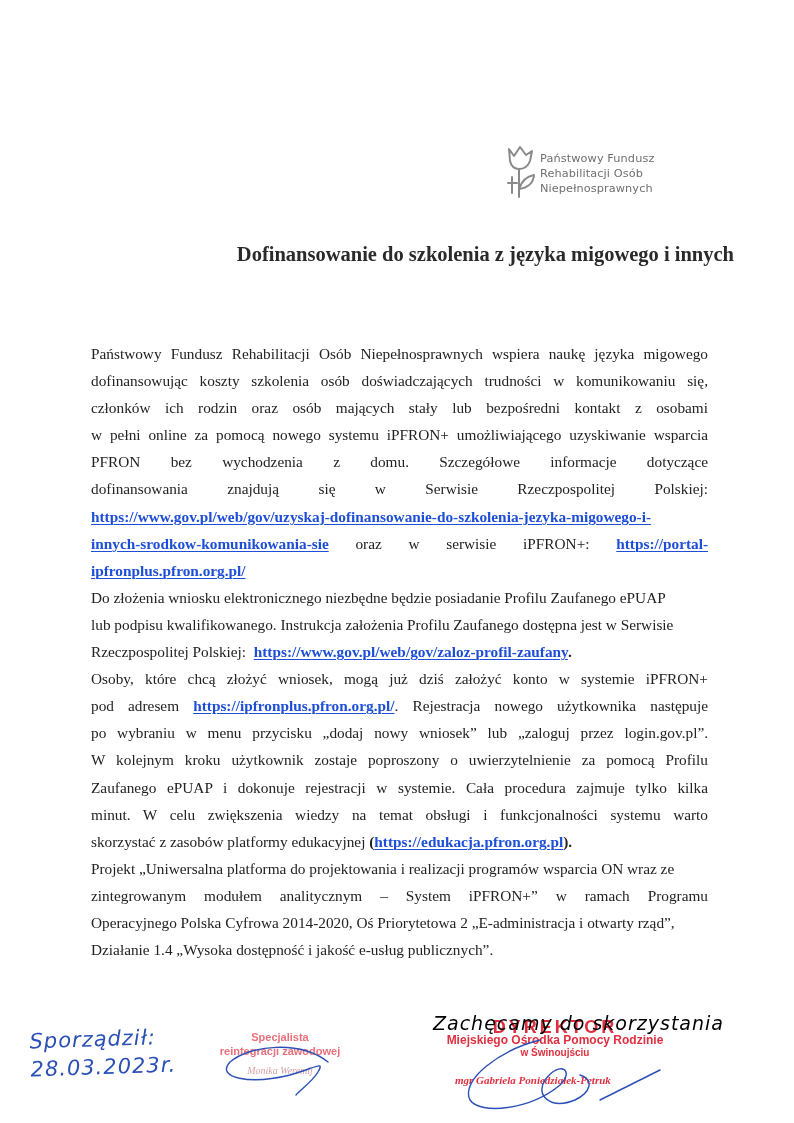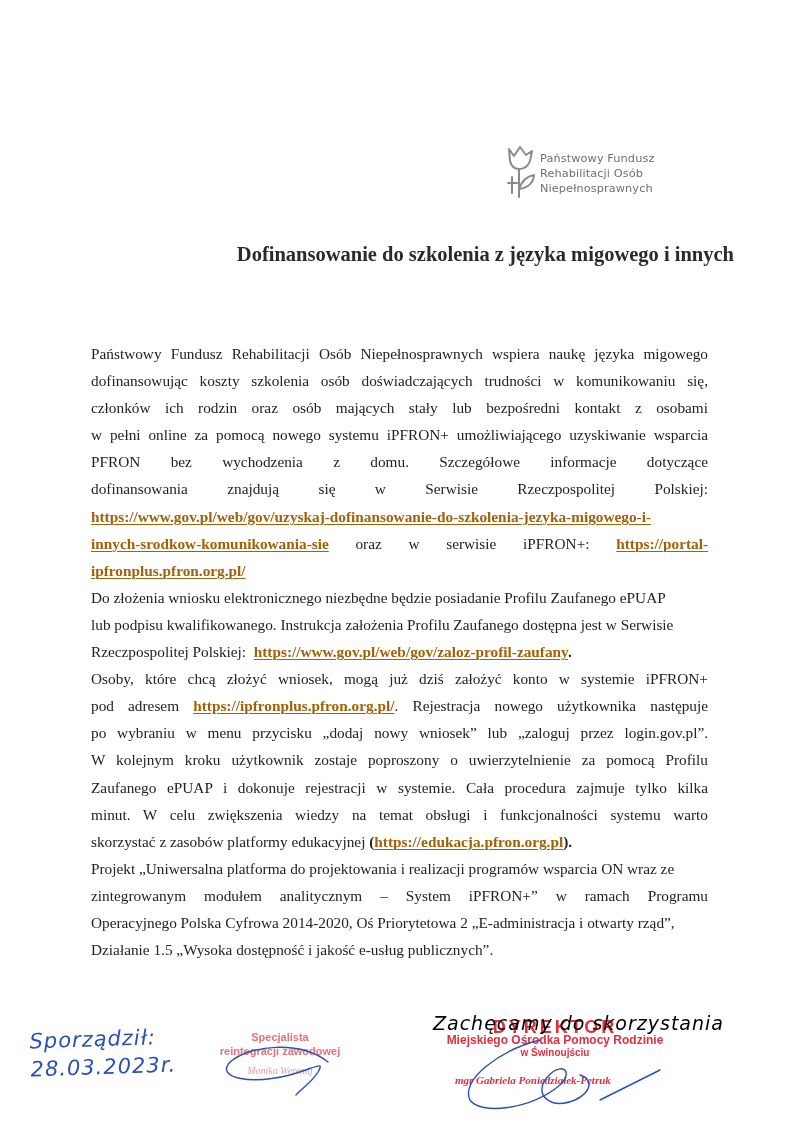--- a/index.html
+++ b/index.html
@@ -9,21 +9,21 @@
     .logo svg { position: absolute; left: 0; top: 0; }
     .logo-text { position: absolute; left: 37px; top: 8px; font-family: "DejaVu Sans", sans-serif; font-size: 11.3px; line-height: 15px; color: #6f6f6f; letter-spacing: 0.1px; }
     .logo-text div { white-space: nowrap; }
 
     .title { position: absolute; left: 60px; width: 674px; top: 240px; text-align: right; font-family: "Liberation Serif", serif; font-weight: bold; font-size: 20.5px; line-height: 29px; color: #2a2a2a; }
 
     .body-text { position: absolute; left: 91px; top: 340px; width: 617px; font-family: "Liberation Serif", serif; font-size: 15.3px; line-height: 27.1px; color: #222; }
     .ln { display: block; white-space: nowrap; height: 27.1px; }
     .ln.j { text-align: justify; text-align-last: justify; white-space: normal; overflow: hidden; }
     .b { font-weight: bold; }
-    a, .lnk { color: #a16207; font-weight: bold; text-decoration: underline; text-decoration-thickness: 1px; text-underline-offset: 2px; }
+    a, .lnk { color: #1d4ed8; font-weight: bold; text-decoration: underline; text-decoration-thickness: 1px; text-underline-offset: 2px; }
 
     .sig-left { position: absolute; left: 30px; top: 1025px; font-family: "DejaVu Sans", sans-serif; font-style: italic; color: #2a4fb5; font-size: 21px; line-height: 28px; transform: rotate(-2deg); letter-spacing: 1px; }
     .stamp1 { position: absolute; left: 210px; top: 1030px; width: 140px; text-align: center; color: #e8707a; font-family: "Liberation Sans", sans-serif; line-height: 14px; }
     .stamp1 .s1 { font-size: 11px; font-weight: bold; }
     .stamp1 .s2 { font-size: 11px; font-weight: bold; }
     .stamp1 .s3 { font-size: 10px; font-style: italic; font-family: "Liberation Serif", serif; color: #d9a0a6; margin-top: 6px; }
 
     .stamp2 { position: absolute; left: 440px; top: 1020px; width: 230px; text-align: center; color: #e03040; font-family: "Liberation Sans", sans-serif; }
     .stamp2 .d1 { font-size: 18px; font-weight: bold; letter-spacing: 3px; line-height: 14px; }
     .stamp2 .d2 { font-size: 12px; font-weight: bold; line-height: 12px; }
@@ -76,21 +76,21 @@
   <span class="ln j"><span>pod adresem</span> <a class="lnk">https://ipfronplus.pfron.org.pl/</a><span>. Rejestracja nowego użytkownika następuje</span></span>
   <span class="ln j">po wybraniu w menu przycisku „dodaj nowy wniosek” lub „zaloguj przez login.gov.pl”.</span>
   <span class="ln j">W kolejnym kroku użytkownik zostaje poproszony o uwierzytelnienie za pomocą Profilu</span>
   <span class="ln j">Zaufanego ePUAP i dokonuje rejestracji w systemie. Cała procedura zajmuje tylko kilka</span>
   <span class="ln j">minut. W celu zwiększenia wiedzy na temat obsługi i funkcjonalności systemu warto</span>
   <span class="ln"><span>skorzystać z zasobów platformy edukacyjnej</span> <span class="b">(</span><a class="lnk">https://edukacja.pfron.org.pl</a><span class="b">).</span></span>
 
   <span class="ln">Projekt „Uniwersalna platforma do projektowania i realizacji programów wsparcia ON wraz ze</span>
   <span class="ln j">zintegrowanym modułem analitycznym – System iPFRON+” w ramach Programu</span>
   <span class="ln">Operacyjnego Polska Cyfrowa 2014-2020, Oś Priorytetowa 2 „E-administracja i otwarty rząd”,</span>
-  <span class="ln">Działanie 1.5 „Wysoka dostępność i jakość e-usług publicznych”.</span>
+  <span class="ln">Działanie 1.4 „Wysoka dostępność i jakość e-usług publicznych”.</span>
 </div>
 
 <div class="sig-left">
   <div>Sporządził:</div>
   <div>28.03.2023r.</div>
 </div>
 
 <div class="stamp1">
   <div class="s1">Specjalista</div>
   <div class="s2">reintegracji zawodowej</div>

